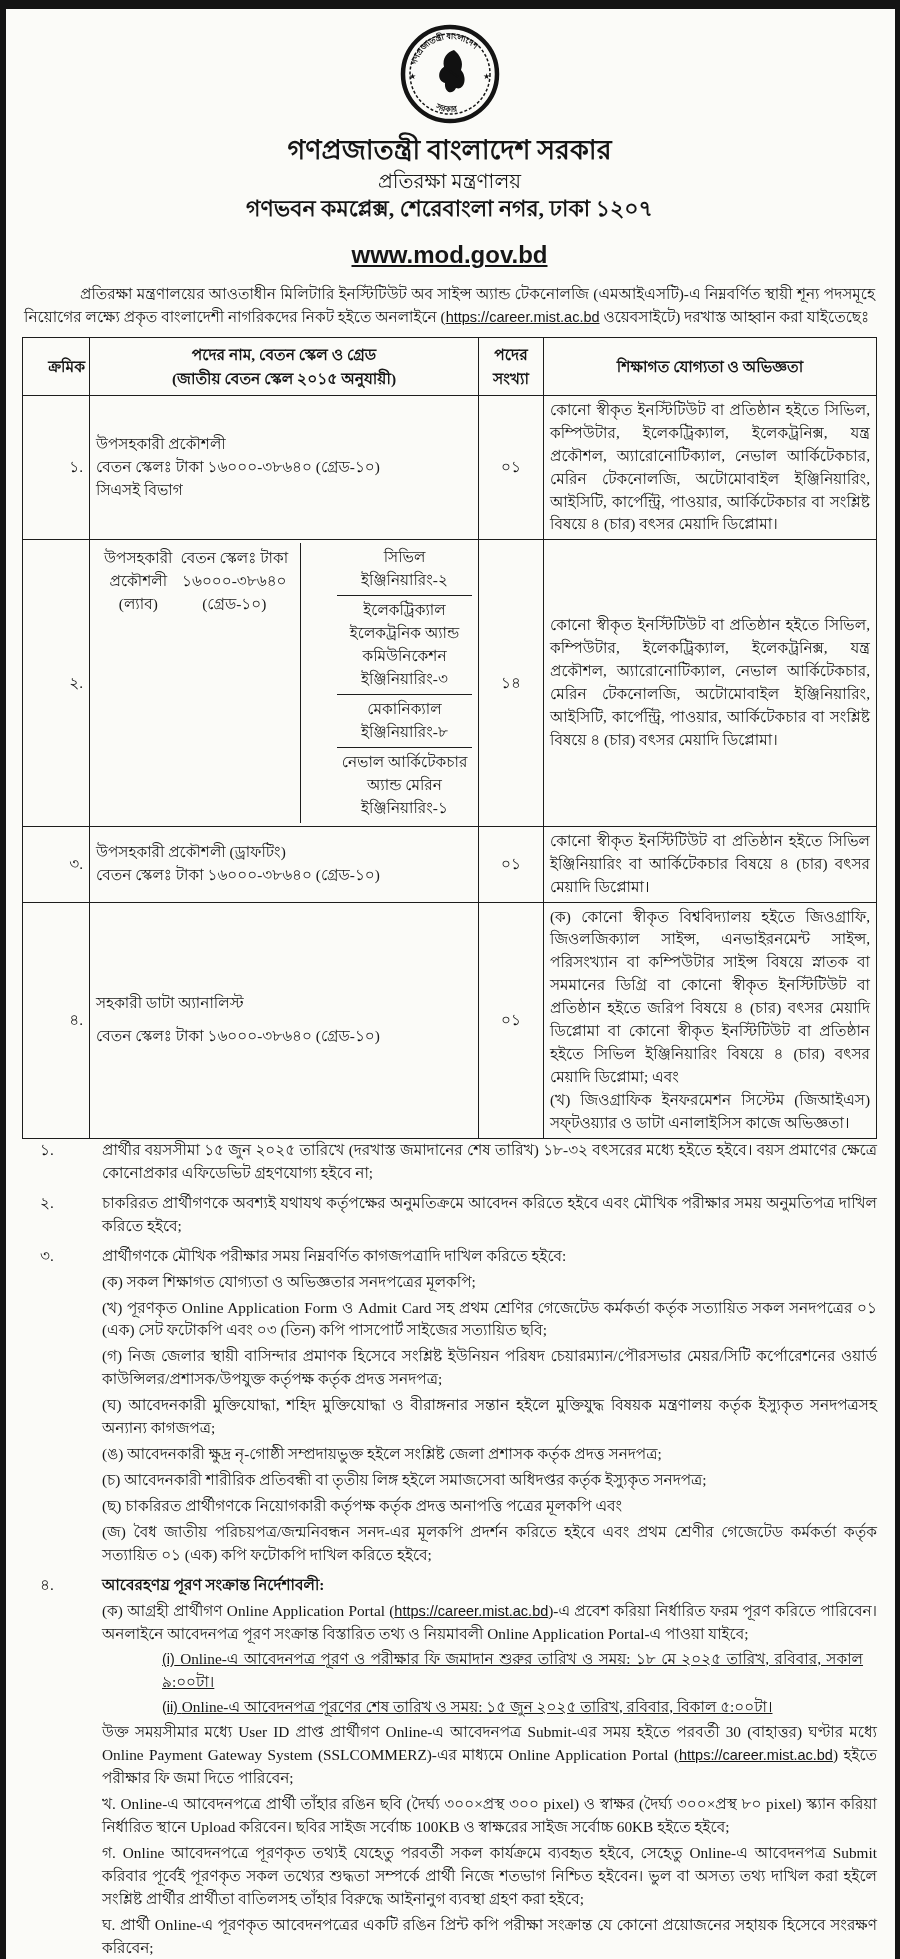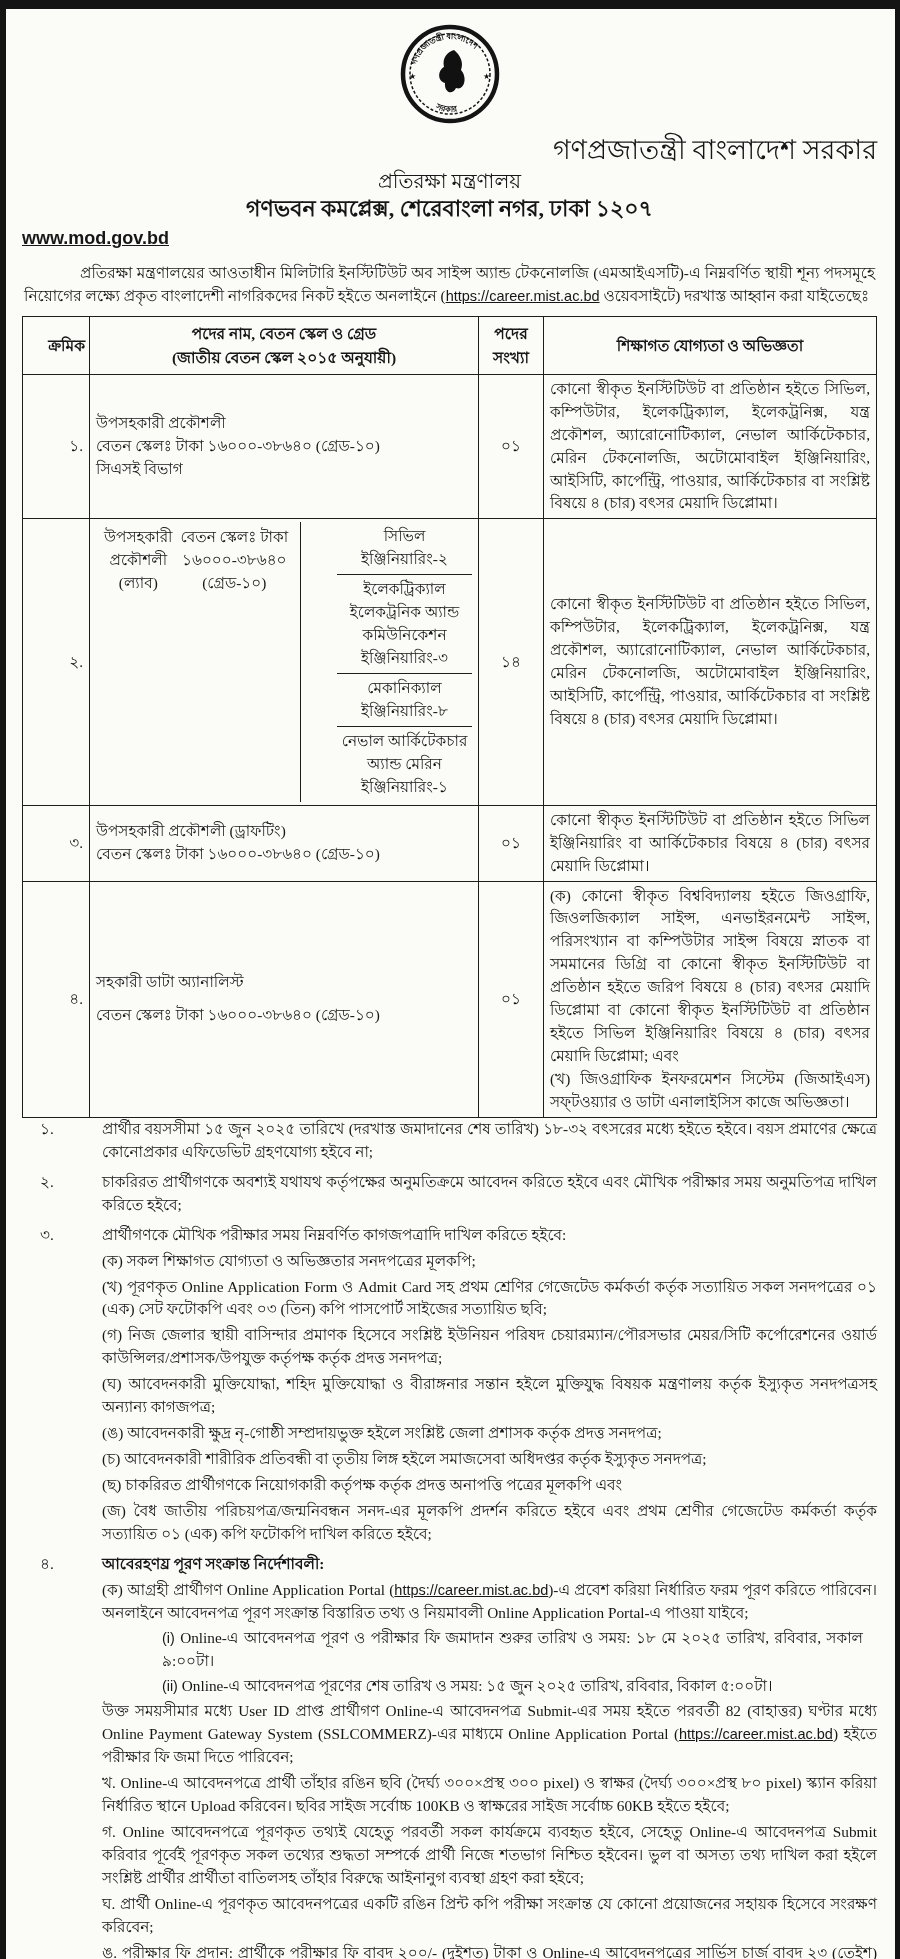--- a/index.html
+++ b/index.html
@@ -7,24 +7,24 @@
     box-sizing:border-box;width:900px;min-height:1959px;margin:0 auto;
     background:#fbfbf8;color:#161616;
     border-style:solid;border-color:#141414;border-width:9px 5px 14px 6px;
     padding:10px 18px 12px 16px;
     font-family:"Liberation Serif","DejaVu Serif",serif;
     font-size:15.3px;line-height:1.5;
   }
   
   .seal-wrap{text-align:center;margin-top:4px;}
   .seal-wrap svg{width:100px;height:102px;}
-  .t-govt{text-align:right;font-size:27px;font-weight:normal;line-height:1.25;margin-top:2px;}
+  .t-govt{text-align:center;font-size:27px;font-weight:bold;line-height:1.25;margin-top:2px;}
   .t-min{text-align:center;font-size:20px;line-height:1.3;}
   .t-addr{text-align:center;font-size:22px;font-weight:bold;line-height:1.35;}
-  .t-web{text-align:left;font-size:18px;font-weight:bold;font-family:"Liberation Sans","DejaVu Sans",sans-serif;margin-top:2px;}
+  .t-web{text-align:center;font-size:24px;font-weight:bold;font-family:"Liberation Sans","DejaVu Sans",sans-serif;margin-top:14px;}
   .t-web span{text-decoration:underline;}
   
   .intro{text-align:justify;margin:10px 2px 8px 2px;text-indent:56px;}
   .lnk{text-decoration:underline;font-family:"Liberation Sans","DejaVu Sans",sans-serif;font-size:14.5px;}
   
   table.jobs{width:100%;border-collapse:collapse;table-layout:fixed;}
   table.jobs th,table.jobs td{border:1.6px solid #1d1d1d;vertical-align:middle;padding:3px 6px;}
   table.jobs th{font-size:15.5px;font-weight:bold;padding:5px 4px;}
   .c-serial{width:58px;text-align:right;}
   .c-post{width:380px;text-align:center;}
@@ -36,21 +36,21 @@
   .split-left{flex:0 0 192px;display:flex;flex-direction:row;justify-content:center;text-align:center;padding:4px 6px;}
   .split-right{flex:1;border-left:1.6px solid #1d1d1d;display:flex;flex-direction:column;padding-left:36px;}
   .split-right>div{flex:1;display:flex;align-items:center;justify-content:center;text-align:center;padding:3px 4px;border-bottom:1.6px solid #1d1d1d;}
   .split-right>div:last-child{border-bottom:none;}
   td.nopad{padding:0;}
   
   .cond-head{font-weight:bold;text-decoration:underline;margin:10px 0 8px 2px;font-size:15.6px;}
   .item{position:relative;padding-left:80px;margin-bottom:7px;text-align:justify;}
   .item .n{position:absolute;left:18px;top:0;}
   .sub{margin-top:3px;text-align:justify;}
-  .sub-roman{margin:2px 14px 2px 60px;text-align:justify;}
+  .sub-roman{margin:2px 14px 2px 60px;text-align:justify;text-decoration:underline;}
   .bold{font-weight:bold;}
   .en{font-family:"Liberation Sans","DejaVu Sans",sans-serif;font-size:14.3px;}
 </style>
 </head>
 <body>
 
 <div class="page">
 
   <div class="seal-wrap">
     <svg viewBox="0 0 100 100">
@@ -181,21 +181,21 @@
     </div>
     <div class="sub-roman">
       <span class="en">(i)</span>
       <span>Online-এ আবেদনপত্র পূরণ ও পরীক্ষার ফি জমাদান শুরুর তারিখ ও সময়: ১৮ মে ২০২৫ তারিখ, রবিবার, সকাল ৯:০০টা।</span>
     </div>
     <div class="sub-roman">
       <span class="en">(ii)</span>
       <span>Online-এ আবেদনপত্র পূরণের শেষ তারিখ ও সময়: ১৫ জুন ২০২৫ তারিখ, রবিবার, বিকাল ৫:০০টা।</span>
     </div>
     <div class="sub">
-      <span>উক্ত সময়সীমার মধ্যে User ID প্রাপ্ত প্রার্থীগণ Online-এ আবেদনপত্র Submit-এর সময় হইতে পরবর্তী 82 (বাহাত্তর) ঘণ্টার মধ্যে Online Payment Gateway System (SSLCOMMERZ)-এর মাধ্যমে Online Application Portal (</span><span class="lnk">https://career.mist.ac.bd</span><span>) হইতে পরীক্ষার ফি জমা দিতে পারিবেন;</span>
+      <span>উক্ত সময়সীমার মধ্যে User ID প্রাপ্ত প্রার্থীগণ Online-এ আবেদনপত্র Submit-এর সময় হইতে পরবর্তী 30 (বাহাত্তর) ঘণ্টার মধ্যে Online Payment Gateway System (SSLCOMMERZ)-এর মাধ্যমে Online Application Portal (</span><span class="lnk">https://career.mist.ac.bd</span><span>) হইতে পরীক্ষার ফি জমা দিতে পারিবেন;</span>
     </div>
 
     <div class="sub"><span>খ.</span> <span>Online-এ আবেদনপত্রে প্রার্থী তাঁহার রঙিন ছবি (দৈর্ঘ্য ৩০০×প্রস্থ ৩০০ pixel) ও স্বাক্ষর (দৈর্ঘ্য ৩০০×প্রস্থ ৮০ pixel) স্ক্যান করিয়া নির্ধারিত স্থানে Upload করিবেন। ছবির সাইজ সর্বোচ্চ 100KB ও স্বাক্ষরের সাইজ সর্বোচ্চ 60KB হইতে হইবে;</span></div>
     <div class="sub"><span>গ.</span> <span>Online আবেদনপত্রে পূরণকৃত তথ্যই যেহেতু পরবর্তী সকল কার্যক্রমে ব্যবহৃত হইবে, সেহেতু Online-এ আবেদনপত্র Submit করিবার পূর্বেই পূরণকৃত সকল তথ্যের শুদ্ধতা সম্পর্কে প্রার্থী নিজে শতভাগ নিশ্চিত হইবেন। ভুল বা অসত্য তথ্য দাখিল করা হইলে সংশ্লিষ্ট প্রার্থীর প্রার্থীতা বাতিলসহ তাঁহার বিরুদ্ধে আইনানুগ ব্যবস্থা গ্রহণ করা হইবে;</span></div>
     <div class="sub"><span>ঘ.</span> <span>প্রার্থী Online-এ পূরণকৃত আবেদনপত্রের একটি রঙিন প্রিন্ট কপি পরীক্ষা সংক্রান্ত যে কোনো প্রয়োজনের সহায়ক হিসেবে সংরক্ষণ করিবেন;</span></div>
     <div class="sub"><span>ঙ.</span> <span>পরীক্ষার ফি প্রদান: প্রার্থীকে পরীক্ষার ফি বাবদ ২০০/- (দুইশত) টাকা ও Online-এ আবেদনপত্রের সার্ভিস চার্জ বাবদ ২৩ (তেইশ) টাকা অফেরতযোগ্য মোট ২২৩/- (দুইশত তেইশ) টাকা এবং সকল গ্রেড (অনগ্রসর নাগরিক) ৫৬/- (ছাপ্পান্ন) টাকা অনধিক ৭২ (বাহাত্তর) ঘণ্টার মধ্যে জমা করিতে হইবে। </span></div>
     
     
     
     

